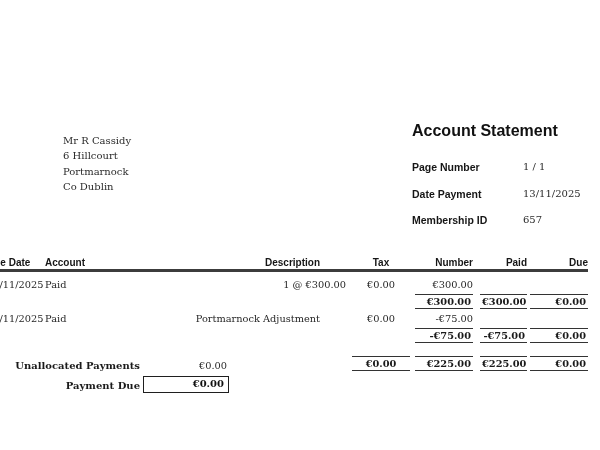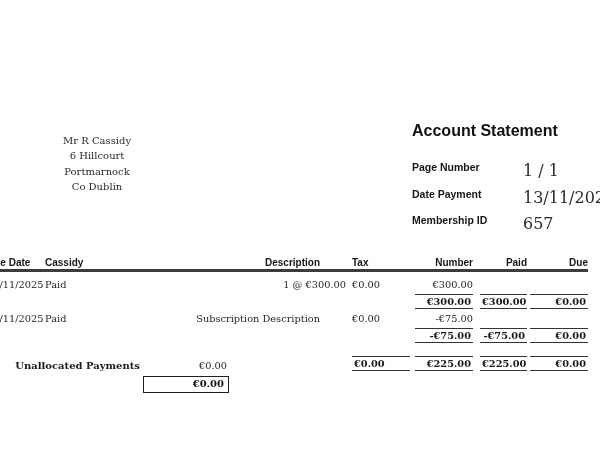--- a/index.html
+++ b/index.html
@@ -13,54 +13,53 @@
     position:relative;
     width:600px;height:450px;
     overflow:hidden;
     background:#ffffff;
   }
   
   .address{
     position:absolute;left:63px;top:133px;
     font-size:10px;line-height:15.4px;
     color:#2a2a2a;
-    text-align:center;
   }
   .doc-title{
     position:absolute;left:412px;top:122px;
     font-family:"Liberation Sans", sans-serif;
     font-weight:bold;font-size:16px;color:#111;
   }
   .info-label{
     position:absolute;left:412px;
     font-family:"Liberation Sans", sans-serif;
     font-weight:bold;font-size:10.5px;color:#161616;
   }
   .info-value{
     position:absolute;left:523px;
-    font-size:16px;color:#2a2a2a;
+    font-size:10px;color:#2a2a2a;
   }
   .y-info1{top:161px}.y-info2{top:188px}.y-info3{top:214px}
 
   
   .cell{
     position:absolute;
     font-size:9.8px;line-height:11px;
     white-space:nowrap;color:#262626;
   }
   .hdr-t{
     font-family:"Liberation Sans", sans-serif;
     font-weight:bold;font-size:10px;color:#161616;
   }
   .b{font-weight:bold;color:#1a1a1a;}
   .c-date  {left:-13px;width:70px;text-align:left;}
   .c-status{left:45px;width:70px;text-align:left;}
   .c-desc  {left:145px;width:175px;text-align:right;}
   .c-qty   {left:240px;width:106px;text-align:right;}
-  .c-tax   {left:352px;width:58px;text-align:left;}
+  .c-tax   {left:352px;width:58px;text-align:center;}
   .c-total {left:415px;width:58px;text-align:right;}
   .c-paid  {left:480px;width:47px;text-align:right;}
   .c-due   {left:530px;width:58px;text-align:right;}
   .y-hdr{top:257px}
   .y-r1 {top:279px}
   .y-s1 {top:294px}
   .y-r2 {top:313px}
   .y-s2 {top:328px}
   .y-tot{top:356px}
   .ruled{
@@ -106,50 +105,51 @@
   <div class="doc-title">Account Statement</div>
 
   <div class="info-label y-info1">Page Number</div>
   <div class="info-value y-info1">1 / 1</div>
   <div class="info-label y-info2">Date Payment</div>
   <div class="info-value y-info2">13/11/2025</div>
   <div class="info-label y-info3">Membership ID</div>
   <div class="info-value y-info3">657</div>
 
   <span class="cell hdr-t c-date y-hdr">Due Date</span>
-  <span class="cell hdr-t c-status y-hdr">Cassidy</span>
+  <span class="cell hdr-t c-status y-hdr">Account</span>
   <span class="cell hdr-t c-desc y-hdr">Description</span>
   <span class="cell hdr-t c-tax y-hdr">Tax</span>
   <span class="cell hdr-t c-total y-hdr">Number</span>
   <span class="cell hdr-t c-paid y-hdr">Paid</span>
   <span class="cell hdr-t c-due y-hdr">Due</span>
   <div class="thick-rule"></div>
 
   <span class="cell c-date y-r1">13/11/2025</span>
   <span class="cell c-status y-r1">Paid</span>
   <span class="cell c-qty y-r1">1 @ €300.00</span>
   <span class="cell c-tax y-r1">€0.00</span>
   <span class="cell c-total y-r1">€300.00</span>
 
   <span class="cell b ruled c-total y-s1">€300.00</span>
   <span class="cell b ruled c-paid y-s1">€300.00</span>
   <span class="cell b ruled c-due y-s1">€0.00</span>
 
   <span class="cell c-date y-r2">13/11/2025</span>
   <span class="cell c-status y-r2">Paid</span>
-  <span class="cell c-desc y-r2">Subscription Description</span>
+  <span class="cell c-desc y-r2">Portmarnock Adjustment</span>
   <span class="cell c-tax y-r2">€0.00</span>
   <span class="cell c-total y-r2">-€75.00</span>
 
   <span class="cell b ruled c-total y-s2">-€75.00</span>
   <span class="cell b ruled c-paid y-s2">-€75.00</span>
   <span class="cell b ruled c-due y-s2">€0.00</span>
 
   <span class="cell b ruled c-tax y-tot">€0.00</span>
   <span class="cell b ruled c-total y-tot">€225.00</span>
   <span class="cell b ruled c-paid y-tot">€225.00</span>
   <span class="cell b ruled c-due y-tot">€0.00</span>
 
   <div class="sum-label y-unalloc">Unallocated Payments</div>
   <div class="unalloc-value">€0.00</div>
+  <div class="sum-label y-pay">Payment Due</div>
   <div class="pay-box">€0.00</div>
 
 </div>
 
 </body></html>

